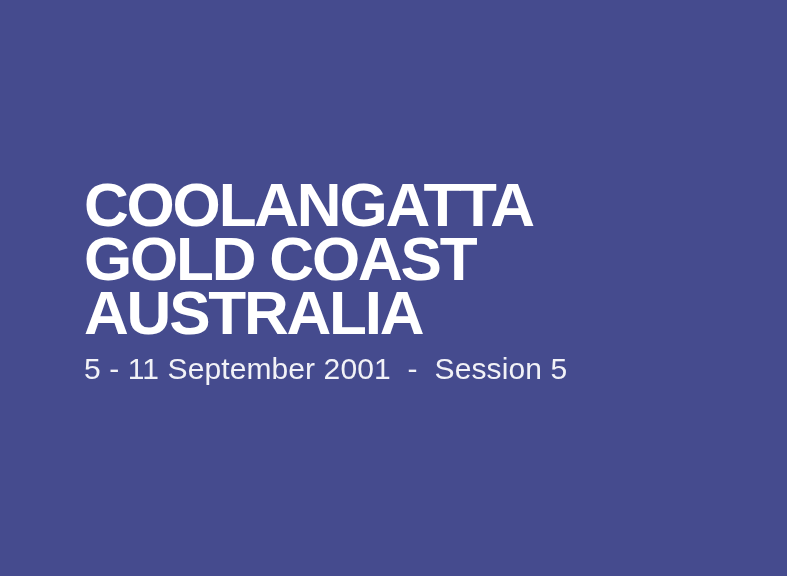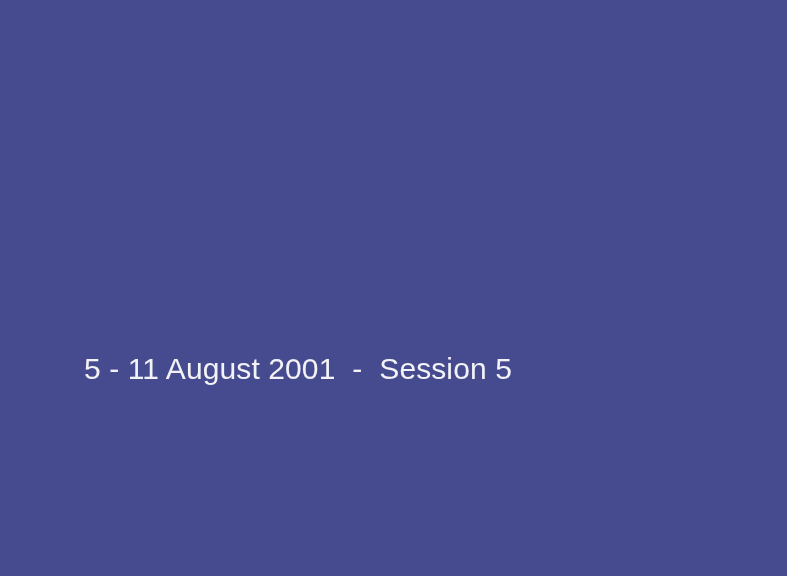--- a/index.html
+++ b/index.html
@@ -58,16 +58,21 @@
     line-height: 34px;
     letter-spacing: 0.1px;
     white-space: pre;
   }
 </style>
 </head>
 <body>
 
 <div id="slide">
 
+  <div id="title-block">
+    <span id="title-line-1" class="title-line">COOLANGATTA</span>
+    <span id="title-line-2" class="title-line">GOLD COAST</span>
+    <span id="title-line-3" class="title-line">AUSTRALIA</span>
+  </div>
 
-  <p id="subtitle">5 - 11 August 2001  -  Session 5</p>
+  <p id="subtitle">5 - 11 September 2001  -  Session 5</p>
 
 </div>
 
 </body></html>

